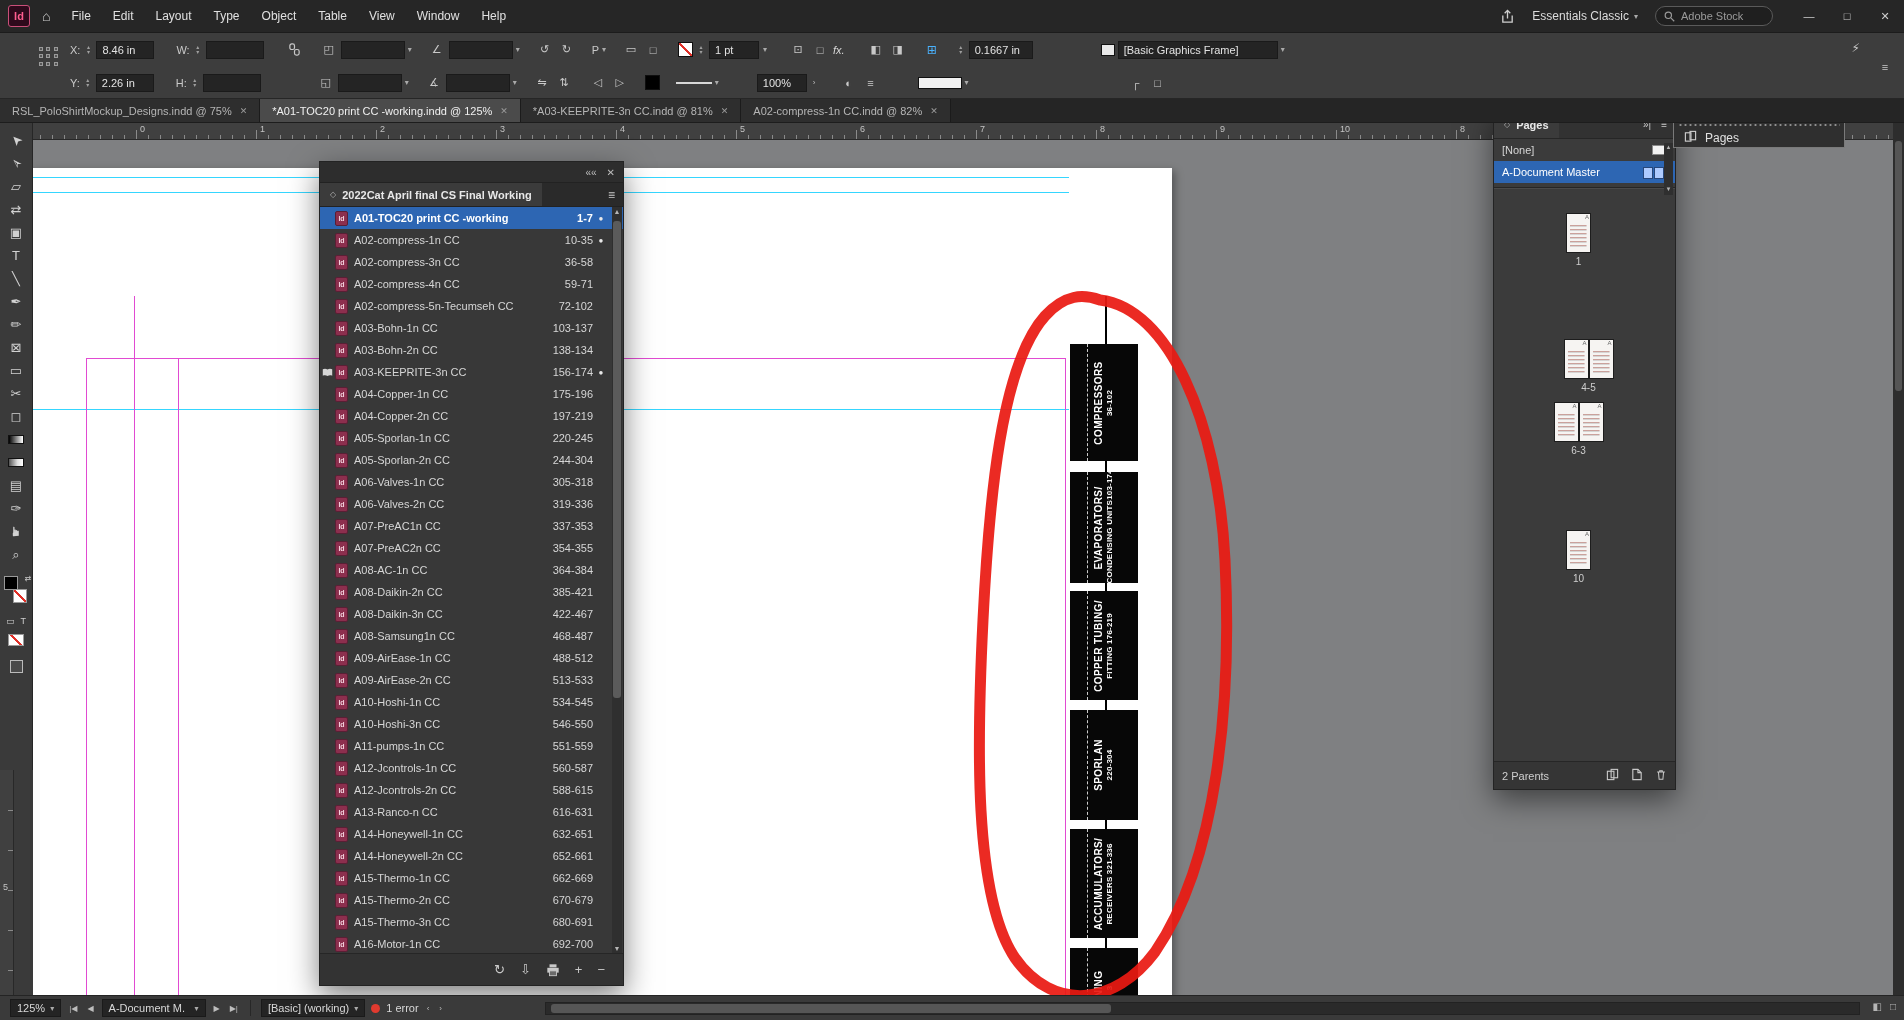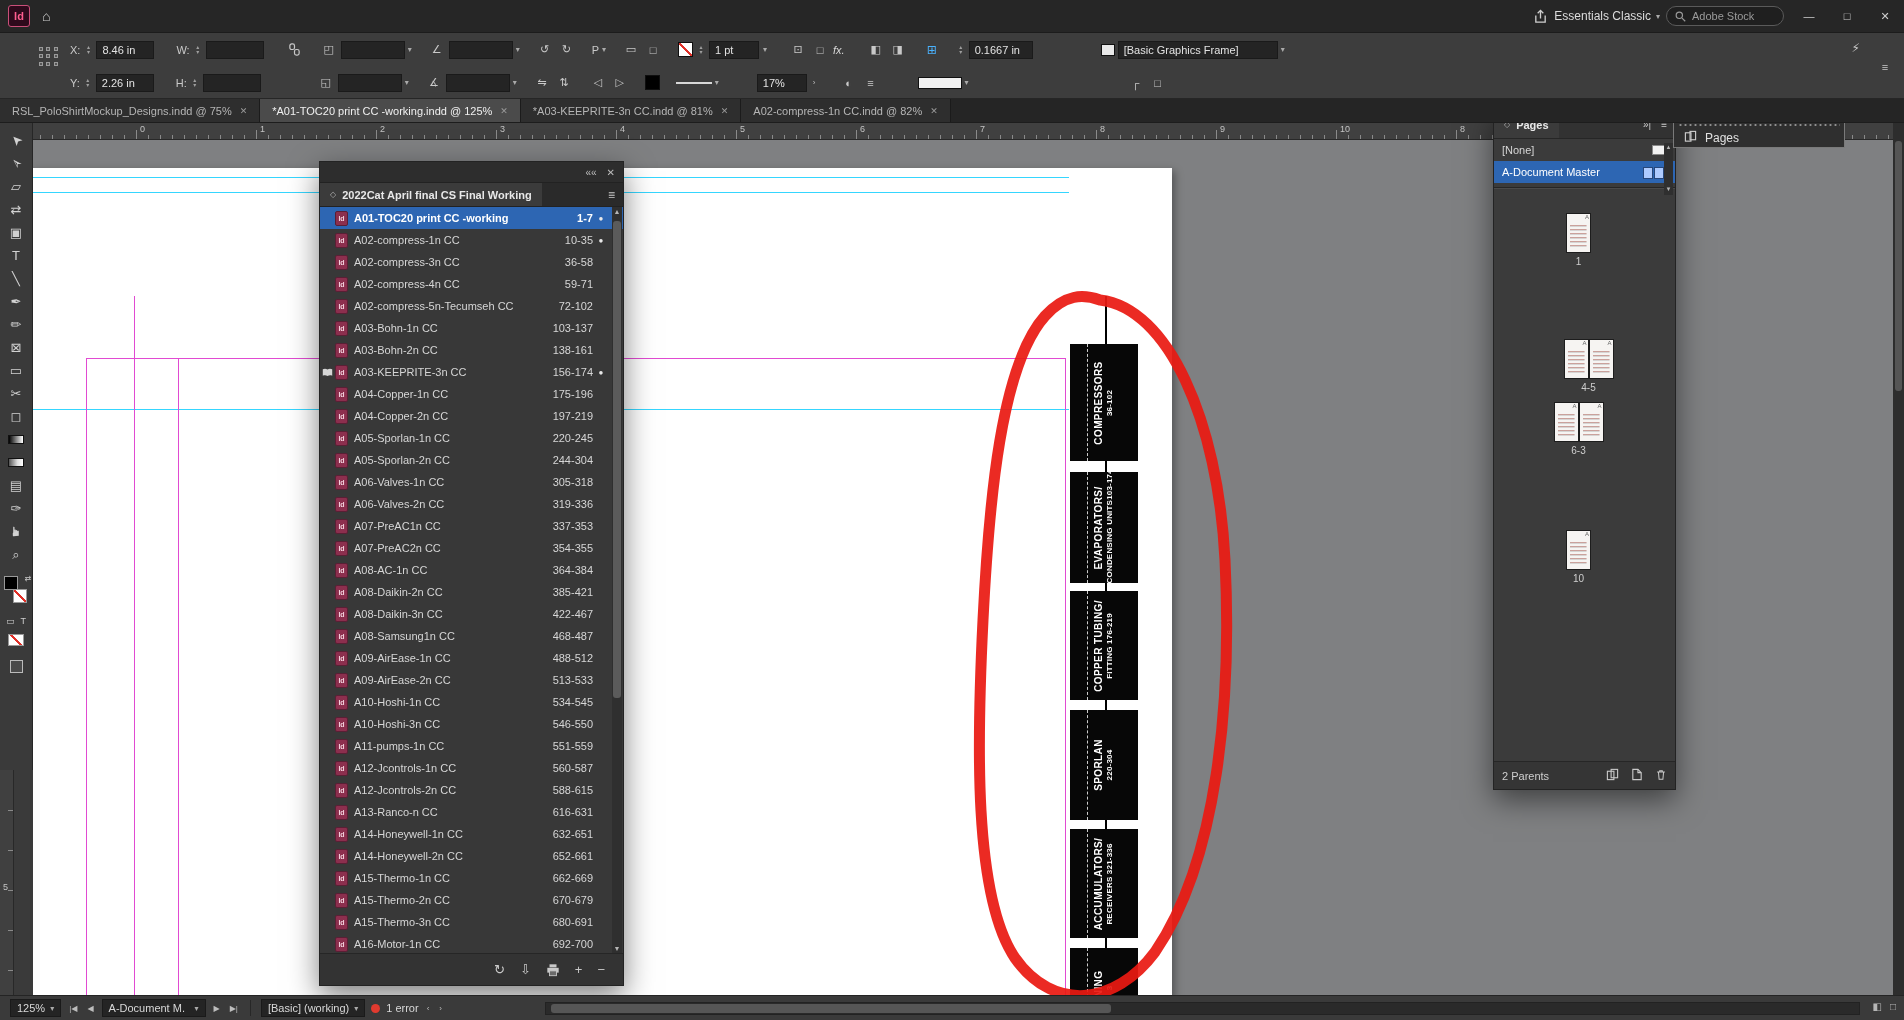--- a/index.html
+++ b/index.html
@@ -8,21 +8,21 @@
   #app { position:relative; width:1904px; height:1020px; background:#3a3a3a; color:#d6d6d6; }
 
   
   #menubar { position:absolute; left:0; top:0; width:100%; height:33px; background:#262626;
     display:flex; align-items:center; padding:0 0 0 8px; z-index:40; border-bottom:1px solid #1c1c1c; }
   #logo { width:22px; height:22px; background:#2e0a1c; border:1px solid #c94f79; border-radius:3px;
     color:#ff5d8f; font-size:11px; font-weight:bold; display:flex; align-items:center; justify-content:center; }
   .home { margin:0 10px 0 12px; font-size:14px; color:#cfcfcf; }
   #menu-items { display:flex; align-items:center; height:100%; }
   .menu-item { padding:0 11px; font-size:12px; color:#e0e0e0; height:100%; display:flex; align-items:center; cursor:default; }
-  #mb-right { margin-left:auto; display:flex; align-items:center; gap:6px; height:100%; }
+  #mb-right { margin-left:auto; display:flex; align-items:center; gap:17px; height:100%; }
   .share svg { display:block; }
   .workspace { font-size:12px; color:#dcdcdc; display:flex; align-items:center; gap:5px; }
   .caret { font-size:8px; color:#aaa; }
   .searchbox { width:118px; height:20px; background:#1f1f1f; border:1px solid #5a5a5a; border-radius:10px;
     display:flex; align-items:center; gap:6px; padding:0 8px; }
   .searchbox span { font-size:11px; color:#9a9a9a; white-space:nowrap; }
   .winbtns { display:flex; height:33px; }
   .winbtn { width:38px; display:flex; align-items:center; justify-content:center; font-size:11px; color:#cfcfcf; }
 
   
@@ -187,20 +187,31 @@
   #sb-corner { position:absolute; right:8px; top:5px; display:flex; gap:8px; font-size:10px; color:#b5b5b5; }
 </style>
 </head>
 <body>
 
 <div id="app">
 
   <div id="menubar">
     <div id="logo">Id</div>
     <span class="home">⌂</span>
+    <div id="menu-items">
+        <div class="menu-item">File</div>
+        <div class="menu-item">Edit</div>
+        <div class="menu-item">Layout</div>
+        <div class="menu-item">Type</div>
+        <div class="menu-item">Object</div>
+        <div class="menu-item">Table</div>
+        <div class="menu-item">View</div>
+        <div class="menu-item">Window</div>
+        <div class="menu-item">Help</div>
+      </div>
     <div id="mb-right">
       <span class="share">
         <svg width="15" height="15" viewBox="0 0 16 16" fill="none" stroke="#cfcfcf" stroke-width="1.4">
           <path d="M8 10 V2 M5 4.5 L8 1.5 L11 4.5 M3 7 V14 H13 V7"></path>
         </svg>
       </span>
       <span class="workspace">
         <span>Essentials Classic</span>
         <span class="caret">▾</span>
       </span>
@@ -340,21 +351,21 @@
       <span class="cbicon">◁</span>
       <span class="cbicon">▷</span>
       <span class="sp8"></span>
       <span class="chip fill"></span>
       <span class="sp8"></span>
       <span class="combo">
         <span class="strokeline"></span>
         <span class="caret">▾</span>
       </span>
       <span class="sp30"></span>
-      <span class="fld w50">17%</span>
+      <span class="fld w50">100%</span>
       <span class="navg">›</span>
       <span class="sp14"></span>
       <span class="cbicon">◐</span>
       <span class="cbicon">≡</span>
       <span class="sp30"></span>
       <span class="combo">
         <span class="swatchbar"></span>
         <span class="caret">▾</span>
       </span>
       <span style="width:150px;"></span>
@@ -764,21 +775,21 @@
           <span class="bgutter"></span>
           <span class="docicon">Id</span>
           <span class="bname">A03-Bohn-1n CC</span>
           <span class="brange">103-137</span>
           <span class="bdot"></span>
         </div>
         <div class="brow">
           <span class="bgutter"></span>
           <span class="docicon">Id</span>
           <span class="bname">A03-Bohn-2n CC</span>
-          <span class="brange">138-161</span>
+          <span class="brange">138-134</span>
           <span class="bdot"></span>
         </div>
         <div class="brow">
           <span class="bgutter">
             <svg width="11" height="9" viewBox="0 0 14 11">
               <path d="M1 1.5 C3 .5 5 .5 7 1.8 C9 .5 11 .5 13 1.5 V9.5 C11 8.7 9 8.7 7 9.8 C5 8.7 3 8.7 1 9.5 Z" fill="#d6d6d6"></path>
             </svg>
           </span>
           <span class="docicon">Id</span>
           <span class="bname">A03-KEEPRITE-3n CC</span>

